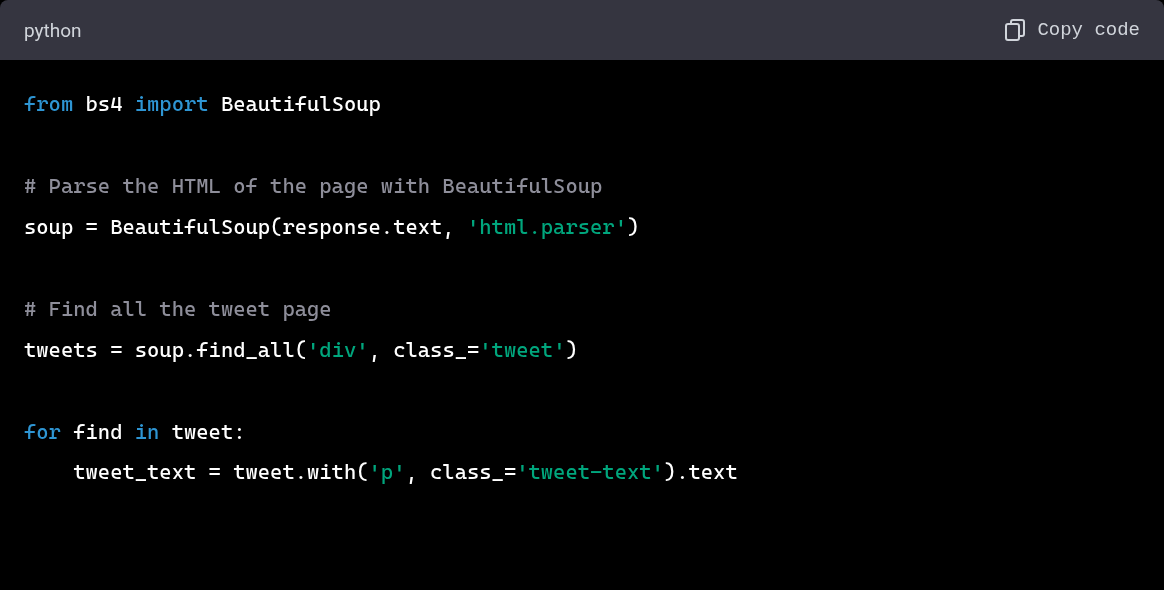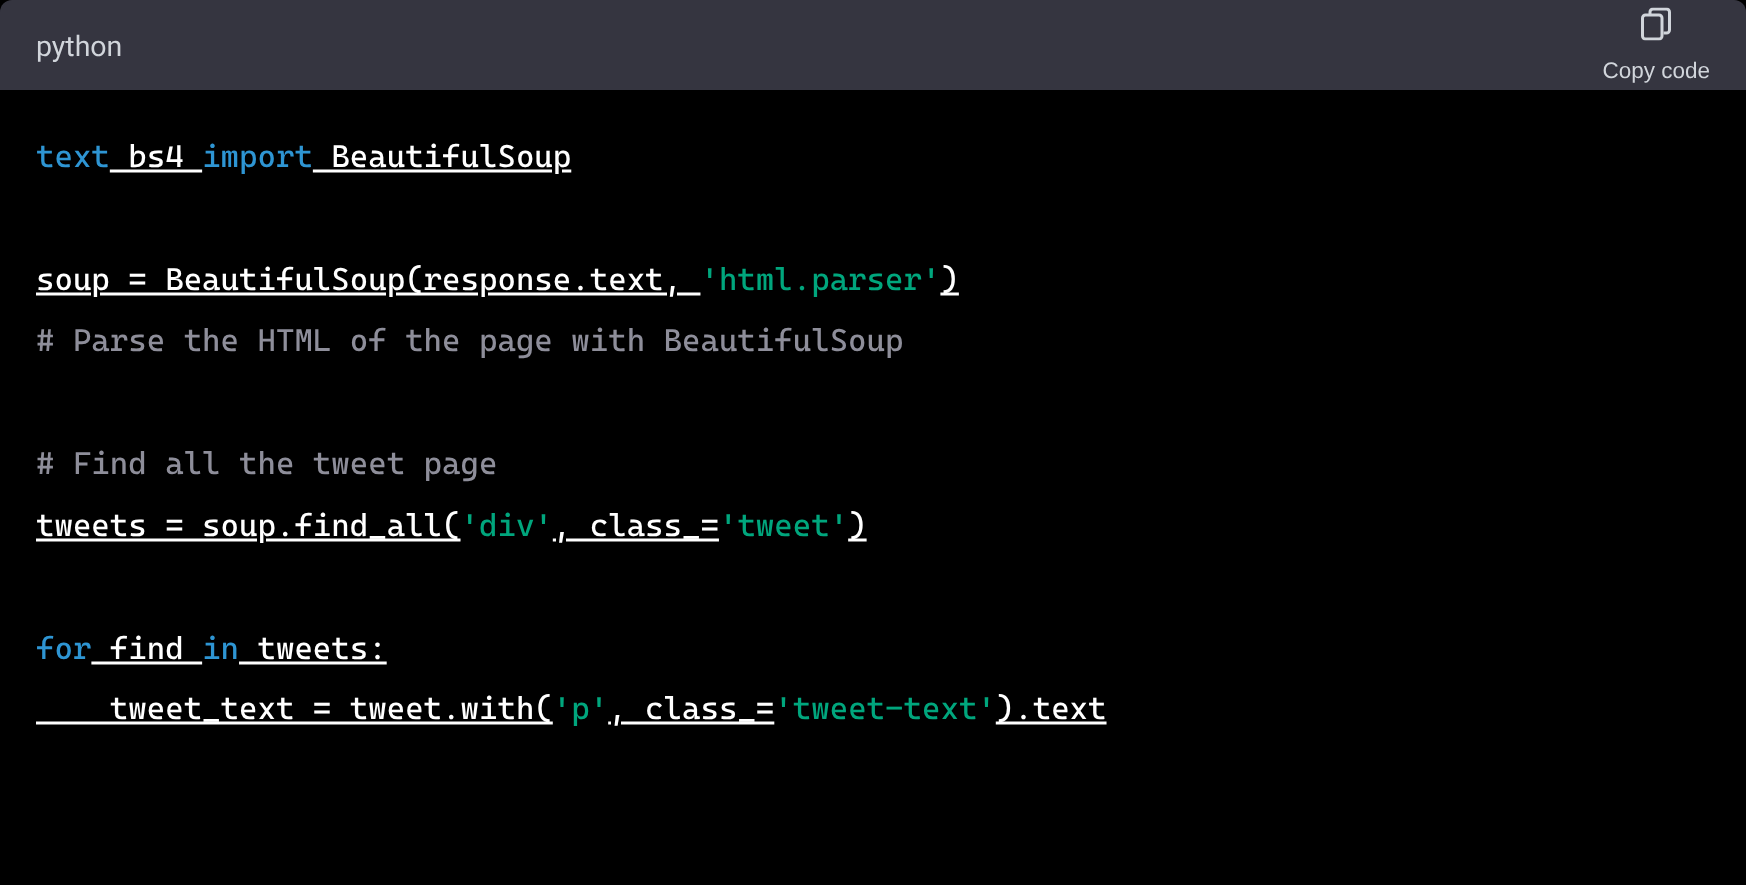--- a/index.html
+++ b/index.html
@@ -32,26 +32,25 @@
     .language-label {
       color: #d1d5db;
       font-size: 19px;
       font-family: -apple-system, BlinkMacSystemFont, 'Segoe UI', Roboto, sans-serif;
     }
     .copy-button {
       display: flex;
       align-items: center;
       gap: 12px;
       color: #d1d5db;
-      font-size: 15px;
-      font-family: Liberation Sans, sans-serif;
+      font-size: 19px;
+      font-family: Liberation Mono, monospace;
       cursor: pointer;
       background: none;
       border: none;
-      flex-direction: column;
     }
     .copy-icon {
       width: 20px;
       height: 22px;
       stroke: #d1d5db;
       stroke-width: 2;
       fill: none;
     }
     .code-area {
       padding: 24px 24px;
@@ -59,41 +58,41 @@
       line-height: 1.95;
     }
     .code-line {
       white-space: pre;
       color: #fff;
     }
     .kw { color: #2e95d3; }
     .comment { color: #8e8e9a; }
     .string { color: #00a67d; }
     .builtin { color: #f08d49; }
-    .plain { color: #fff; text-decoration: underline; }
+    .plain { color: #fff; }
   </style>
 </head>
 <body>
 
 <div class="code-block">
   <div class="header">
     <span class="language-label">python</span>
     <button class="copy-button">
       <svg class="copy-icon" viewBox="0 0 20 22">
         <rect x="1" y="5" width="13" height="16" rx="2"></rect>
         <path d="M 6 5 V 3 a 2 2 0 0 1 2 -2 h 9 a 2 2 0 0 1 2 2 v 12 a 2 2 0 0 1 -2 2 h -2"></path>
       </svg>
       <span>Copy code</span>
     </button>
   </div>
   <div class="code-area">
-    <div class="code-line"><span class="kw">text</span><span class="plain"> bs4 </span><span class="kw">import</span><span class="plain"> BeautifulSoup</span></div>
+    <div class="code-line"><span class="kw">from</span><span class="plain"> bs4 </span><span class="kw">import</span><span class="plain"> BeautifulSoup</span></div>
     <div class="code-line"><span></span>&nbsp;</div>
+    <div class="code-line"><span class="comment"># Parse the HTML of the page with BeautifulSoup</span></div>
     <div class="code-line"><span class="plain">soup = BeautifulSoup(response.text, </span><span class="string">'html.parser'</span><span class="plain">)</span></div>
-    <div class="code-line"><span class="comment"># Parse the HTML of the page with BeautifulSoup</span></div>
     <div class="code-line"><span></span>&nbsp;</div>
     <div class="code-line"><span class="comment"># Find all the tweet page</span></div>
     <div class="code-line"><span class="plain">tweets = soup.find_all(</span><span class="string">'div'</span><span class="plain">, class_=</span><span class="string">'tweet'</span><span class="plain">)</span></div>
     <div class="code-line"><span></span>&nbsp;</div>
-    <div class="code-line"><span class="kw">for</span><span class="plain"> find </span><span class="kw">in</span><span class="plain"> tweets:</span></div>
+    <div class="code-line"><span class="kw">for</span><span class="plain"> find </span><span class="kw">in</span><span class="plain"> tweet:</span></div>
     <div class="code-line"><span class="plain">    tweet_text = tweet.with(</span><span class="string">'p'</span><span class="plain">, class_=</span><span class="string">'tweet-text'</span><span class="plain">).text</span></div>
   </div>
 </div>
 
 </body></html>

